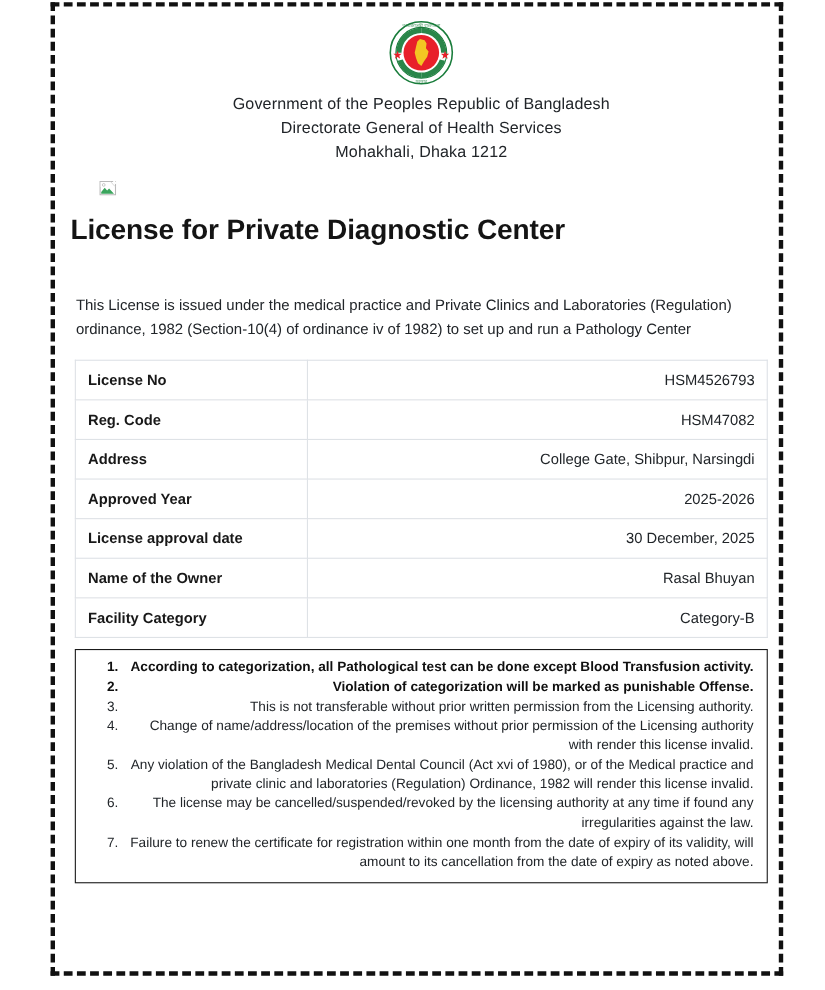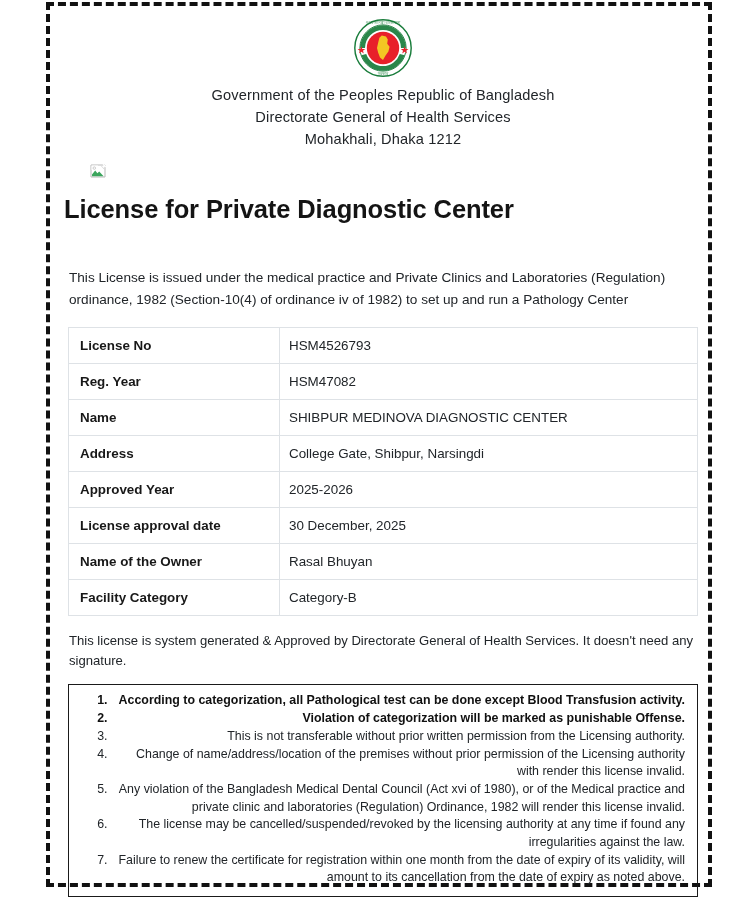--- a/index.html
+++ b/index.html
@@ -100,20 +100,21 @@
     height: 16px;
   }
   table.info td.lbl {
     width: 188px;
     font-weight: bold;
     color: #181818;
   }
   table.info td.val {
     color: #212529;
     padding-left: 9px;
+    text-align: right;
   }
 
   
   .subnote {
     margin-top: 15px;
     font-size: 13.1px;
     line-height: 20px;
     color: #212529;
     padding: 0 1px;
   }
@@ -186,26 +187,22 @@
 
     <p class="intro">This License is issued under the medical practice and Private Clinics and Laboratories (Regulation) ordinance, 1982 (Section-10(4) of ordinance iv of 1982) to set up and run a Pathology Center</p>
 
     <table class="info">
       <tbody>
         <tr>
           <td class="lbl">License No</td>
           <td class="val">HSM4526793</td>
         </tr>
         <tr>
-          <td class="lbl">Reg. Year</td>
+          <td class="lbl">Reg. Code</td>
           <td class="val">HSM47082</td>
-        </tr>
-        <tr>
-          <td class="lbl">Name</td>
-          <td class="val">SHIBPUR MEDINOVA DIAGNOSTIC CENTER</td>
         </tr>
         <tr>
           <td class="lbl">Address</td>
           <td class="val">College Gate, Shibpur, Narsingdi</td>
         </tr>
         <tr>
           <td class="lbl">Approved Year</td>
           <td class="val">2025-2026</td>
         </tr>
         <tr>
@@ -216,21 +213,20 @@
           <td class="lbl">Name of the Owner</td>
           <td class="val">Rasal Bhuyan</td>
         </tr>
         <tr>
           <td class="lbl">Facility Category</td>
           <td class="val">Category-B</td>
         </tr>
       </tbody>
     </table>
 
-    <p class="subnote">This license is system generated &amp; Approved by Directorate General of Health Services. It doesn't need any signature.</p>
 
     <div class="conditions">
       <ol class="cond-list">
         <li class="strong">According to categorization, all Pathological test can be done except Blood Transfusion activity.</li>
         <li class="strong">Violation of categorization will be marked as punishable Offense.</li>
         <li>This is not transferable without prior written permission from the Licensing authority.</li>
         <li>Change of name/address/location of the premises without prior permission of the Licensing authority with render this license invalid.</li>
         <li>Any violation of the Bangladesh Medical Dental Council (Act xvi of 1980), or of the Medical practice and private clinic and laboratories (Regulation) Ordinance, 1982 will render this license invalid.</li>
         <li>The license may be cancelled/suspended/revoked by the licensing authority at any time if found any irregularities against the law.</li>
         <li>Failure to renew the certificate for registration within one month from the date of expiry of its validity, will amount to its cancellation from the date of expiry as noted above.</li>

